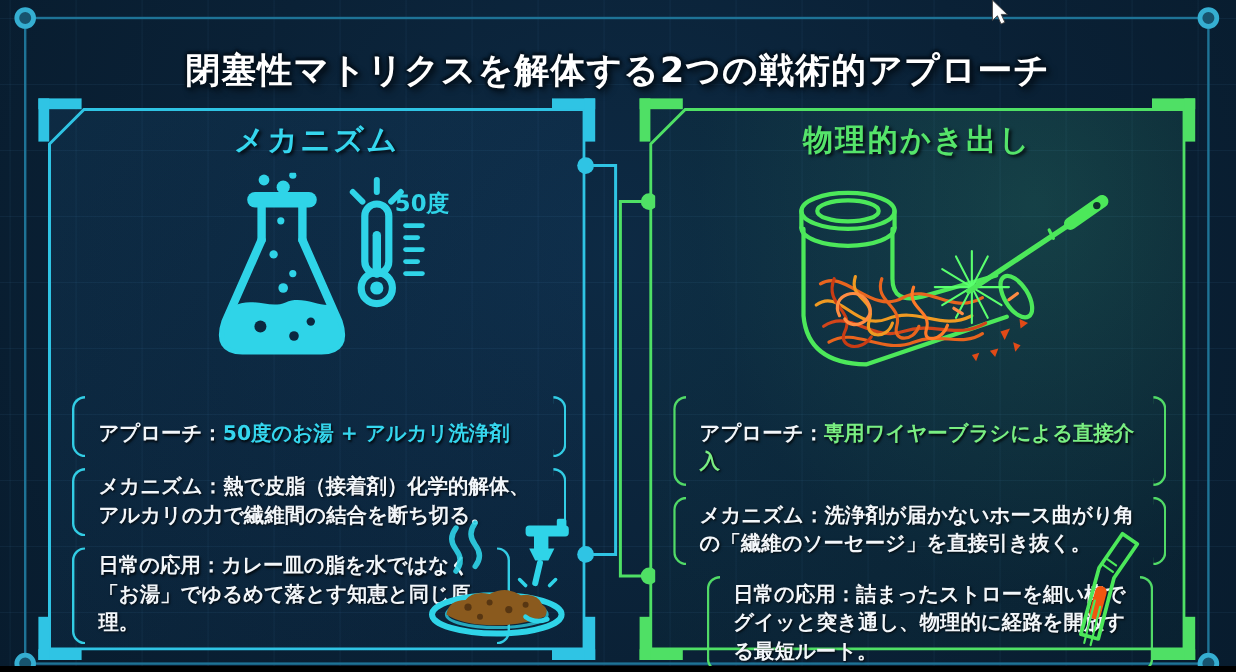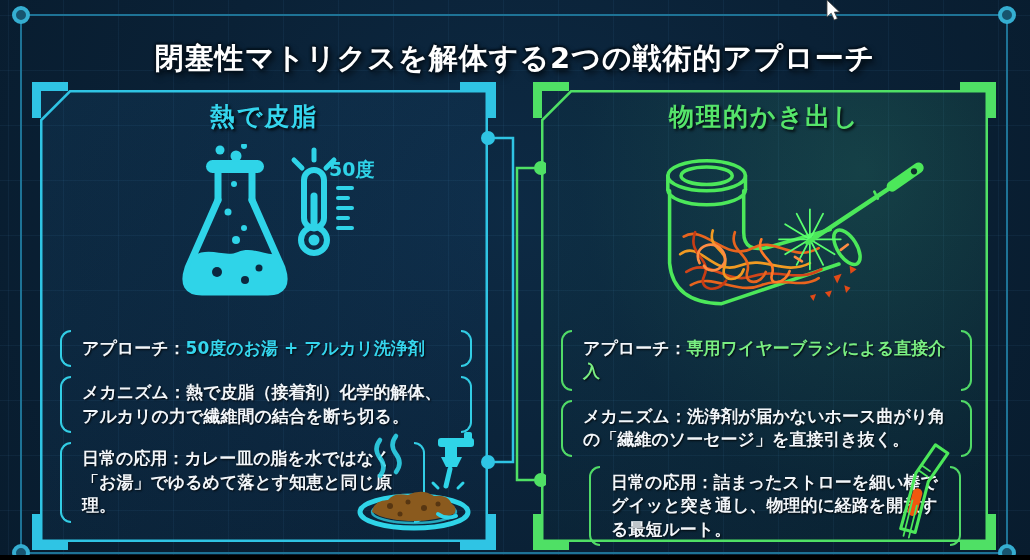--- a/index.html
+++ b/index.html
@@ -53,21 +53,21 @@
   
   .rows{position:absolute;left:20px;right:16px;top:240px;display:flex;flex-direction:column;gap:9px;z-index:2;}
   .row{display:flex;gap:9px;align-items:stretch;}
   .row.narrow-chem{width:365px;}
   .row.narrow-phys{width:372px;margin-left:28px;}
   .brk{flex:none;width:11px;border:2.5px solid var(--ac);box-sizing:border-box;opacity:.95;}
   .brk.l{border-right:0;border-radius:11px 0 0 11px;}
   .brk.r{border-left:0;border-radius:0 11px 11px 0;}
   .row-body{flex:1;padding:5px 2px;font-size:17px;font-weight:700;line-height:1.38;color:#f2f6fa;
     text-shadow:1px 1px 2px rgba(0,0,0,.85);}
-  .row:first-child .row-body{padding-top:7px;padding-bottom:7px;}
+  .row:first-child .row-body{padding-top:7px;padding-bottom:7px;margin-top:14px;}
   .chem .row:first-child .txt{color:var(--cyan);}
   .phys .row:first-child .txt{color:#79ee82;}
 
   .side-icon{position:absolute;z-index:2;}
   .curry-pos{right:6px;bottom:8px;}
   .straw-pos{right:34px;bottom:2px;}
 
   .connectors{position:absolute;left:480px;top:120px;z-index:1;}
 
   .bottom-bar{position:absolute;left:0;right:0;bottom:0;height:5px;background:#000;z-index:9;}
@@ -97,21 +97,21 @@
 
   <div class="panel chem">
     <svg class="panel-border" viewBox="0 0 448 452" preserveAspectRatio="none">
       <path d="M30,1.25 L446.75,1.25 L446.75,450.75 L1.25,450.75 L1.25,30 Z" fill="none" stroke="#2fc4e4" stroke-width="2.5"></path>
     </svg>
     <div class="acc tl"></div>
     <div class="acc tr"></div>
     <div class="acc bl"></div>
     <div class="acc br"></div>
 
-    <div class="panel-title">熱で皮脂</div>
+    <div class="panel-title">メカニズム</div>
 
     <svg class="hero-icon" width="212" height="168" viewBox="0 0 212 168">
       <g stroke="#2fd4e8" fill="none" stroke-width="7" stroke-linejoin="round" stroke-linecap="round">
         <rect x="44" y="16" width="58" height="13" rx="6.5" fill="#2fd4e8" stroke="none"></rect>
         <line x1="56" y1="29" x2="56" y2="56"></line>
         <line x1="90" y1="29" x2="90" y2="56"></line>
         <path d="M56,56 L26,124 Q18,148 40,148 L106,148 Q128,148 120,124 L90,56"></path>
         <path d="M31,112 C48,102 62,114 76,108 C90,102 104,112 114,110 L120,126 Q127,148 105,148 L41,148 Q19,148 27,126 Z" fill="#2fd4e8" stroke="none"></path>
         <g fill="#0b2840" stroke="none">
           <circle cx="55" cy="128" r="5"></circle>

